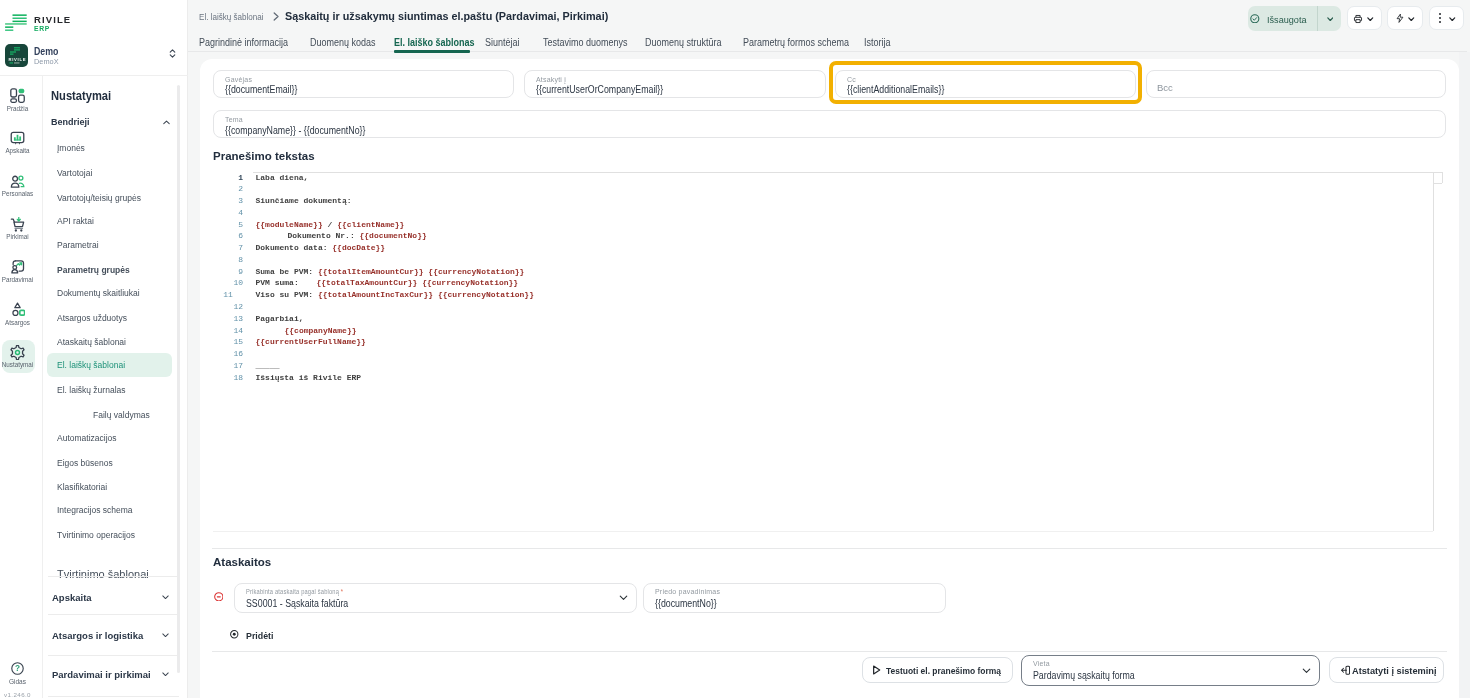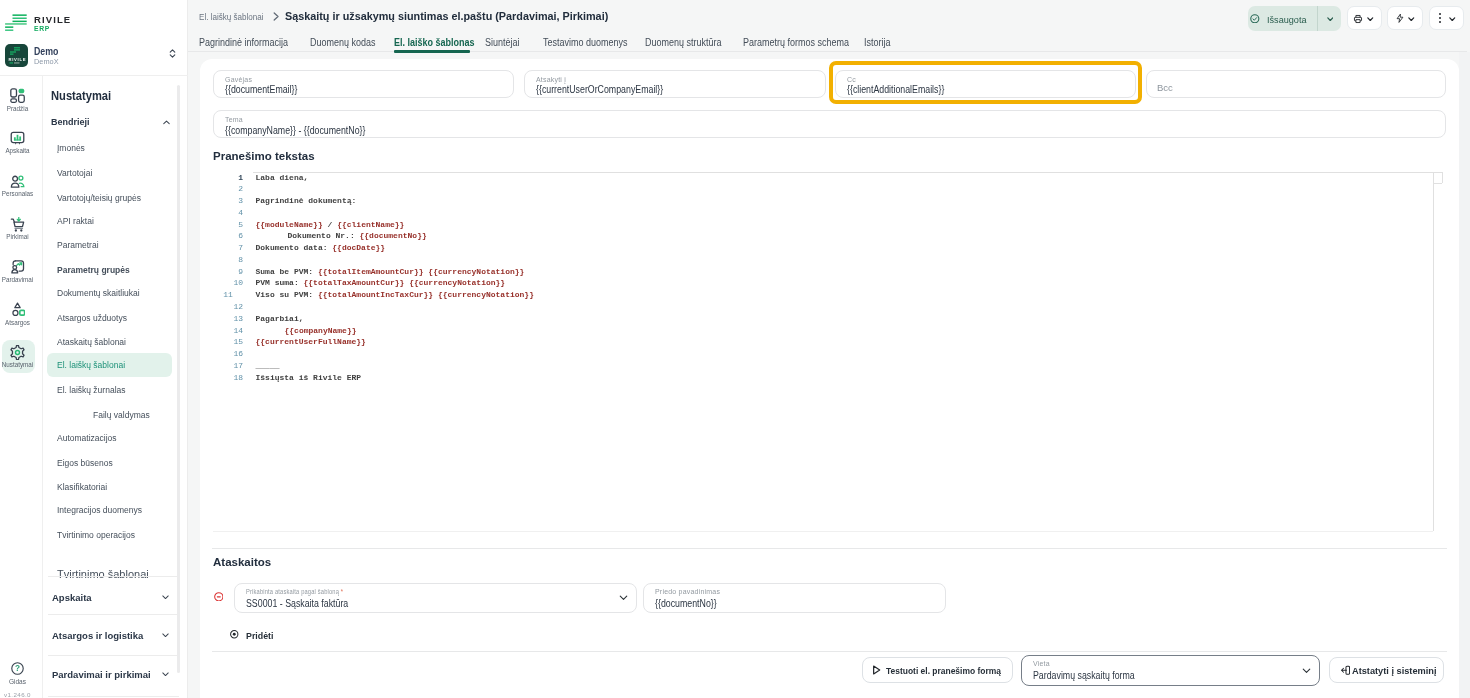--- a/index.html
+++ b/index.html
@@ -119,21 +119,21 @@
 <div class="abs" style="left:57px;top:264.59999999999997px;font-size:8.5px;color:#454f5b;font-weight:bold;">Parametrų grupės</div>
 <div class="abs" style="left:57px;top:288.3px;font-size:8.5px;color:#454f5b;">Dokumentų skaitliukai</div>
 <div class="abs" style="left:57px;top:312.9px;font-size:8.5px;color:#454f5b;">Atsargos užduotys</div>
 <div class="abs" style="left:57px;top:336.59999999999997px;font-size:8.5px;color:#454f5b;">Ataskaitų šablonai</div>
 <div class="abs" style="left:57px;top:359.5px;font-size:8.5px;color:#1d9178;">El. laiškų šablonai</div>
 <div class="abs" style="left:57px;top:384.9px;font-size:8.5px;color:#454f5b;">El. laiškų žurnalas</div>
 <div class="abs" style="left:57px;top:409.59999999999997px;font-size:8.5px;color:#454f5b;padding-left:36px;">Failų valdymas</div>
 <div class="abs" style="left:57px;top:433.3px;font-size:8.5px;color:#454f5b;">Automatizacijos</div>
 <div class="abs" style="left:57px;top:457.9px;font-size:8.5px;color:#454f5b;">Eigos būsenos</div>
 <div class="abs" style="left:57px;top:481.59999999999997px;font-size:8.5px;color:#454f5b;">Klasifikatoriai</div>
-<div class="abs" style="left:57px;top:505.3px;font-size:8.5px;color:#454f5b;">Integracijos duomenys</div>
+<div class="abs" style="left:57px;top:505.3px;font-size:8.5px;color:#454f5b;">Integracijos schema</div>
 <div class="abs" style="left:57px;top:529.9000000000001px;font-size:8.5px;color:#454f5b;">Tvirtinimo operacijos</div>
 <div class="abs" style="left:57px;top:568px;font-size:11px;color:#454f5b;">Tvirtinimo šablonai</div>
 
 <div class="abs" style="left:48px;top:576px;width:131px;height:1px;background:#ececec;"></div>
 <div class="abs" style="left:52px;top:591.5px;font-size:9.5px;font-weight:bold;color:#2b3747;">Apskaita</div>
 <svg class="abs" style="left:162px;top:594.5px;" width="7" height="5" viewBox="0 0 9 6">
     <path d="M1 1 L4.5 4.3 L8 1" fill="none" stroke="#39434f" stroke-width="1.3" stroke-linecap="round" stroke-linejoin="round"></path>
   </svg>
 <div class="abs" style="left:48px;top:614px;width:131px;height:1px;background:#ececec;"></div>
 <div class="abs" style="left:52px;top:629.5px;font-size:9.5px;font-weight:bold;color:#2b3747;">Atsargos ir logistika</div>
@@ -237,35 +237,35 @@
 <div class="abs" style="left:253px;top:172.3px;width:1189px;height:1px;background:#e0e0e0;"></div>
 <div class="abs" style="left:1433px;top:172.3px;width:1px;height:359px;background:#e0e0e0;"></div>
 <div class="abs" style="left:1441.5px;top:172.3px;width:1px;height:11px;background:#e0e0e0;"></div>
 <div class="abs" style="left:1433px;top:183.3px;width:9px;height:1px;background:#e0e0e0;"></div>
 <div class="abs" style="left:213px;top:531px;width:1220px;height:1px;background:#f0f0f0;"></div>
 <div class="abs mono" style="left:213px;top:172.5px;width:30px;text-align:right;font-size:8px;color:#33475a;font-weight:bold;">1</div>
 <div class="abs mono" style="left:255.5px;top:172.5px;font-size:8px;font-weight:bold;color:#3f3f3f;white-space:pre;">Laba diena,</div>
 <div class="abs mono" style="left:213px;top:184.27px;width:30px;text-align:right;font-size:8px;color:#6292a9;">2</div>
 <div class="abs mono" style="left:255.5px;top:184.27px;font-size:8px;font-weight:bold;color:#3f3f3f;white-space:pre;"></div>
 <div class="abs mono" style="left:213px;top:196.04px;width:30px;text-align:right;font-size:8px;color:#6292a9;">3</div>
-<div class="abs mono" style="left:255.5px;top:196.04px;font-size:8px;font-weight:bold;color:#3f3f3f;white-space:pre;">Pagrindinė dokumentą:</div>
+<div class="abs mono" style="left:255.5px;top:196.04px;font-size:8px;font-weight:bold;color:#3f3f3f;white-space:pre;">Siunčiame dokumentą:</div>
 <div class="abs mono" style="left:213px;top:207.81px;width:30px;text-align:right;font-size:8px;color:#6292a9;">4</div>
 <div class="abs mono" style="left:255.5px;top:207.81px;font-size:8px;font-weight:bold;color:#3f3f3f;white-space:pre;"></div>
 <div class="abs mono" style="left:213px;top:219.57999999999998px;width:30px;text-align:right;font-size:8px;color:#6292a9;">5</div>
 <div class="abs mono" style="left:255.5px;top:219.57999999999998px;font-size:8px;font-weight:bold;color:#3f3f3f;white-space:pre;"><span style="color:#97302a;">{{moduleName}}</span> / <span style="color:#97302a;">{{clientName}}</span></div>
 <div class="abs mono" style="left:213px;top:231.35px;width:30px;text-align:right;font-size:8px;color:#6292a9;">6</div>
 <div class="abs mono" style="left:255.5px;top:231.35px;font-size:8px;font-weight:bold;color:#3f3f3f;white-space:pre;padding-left:32px;">Dokumento Nr.: <span style="color:#97302a;">{{documentNo}}</span></div>
 <div class="abs mono" style="left:213px;top:243.12px;width:30px;text-align:right;font-size:8px;color:#6292a9;">7</div>
 <div class="abs mono" style="left:255.5px;top:243.12px;font-size:8px;font-weight:bold;color:#3f3f3f;white-space:pre;">Dokumento data: <span style="color:#97302a;">{{docDate}}</span></div>
 <div class="abs mono" style="left:213px;top:254.89px;width:30px;text-align:right;font-size:8px;color:#6292a9;">8</div>
 <div class="abs mono" style="left:255.5px;top:254.89px;font-size:8px;font-weight:bold;color:#3f3f3f;white-space:pre;"></div>
 <div class="abs mono" style="left:213px;top:266.65999999999997px;width:30px;text-align:right;font-size:8px;color:#6292a9;">9</div>
 <div class="abs mono" style="left:255.5px;top:266.65999999999997px;font-size:8px;font-weight:bold;color:#3f3f3f;white-space:pre;">Suma be PVM: <span style="color:#97302a;">{{totalItemAmountCur}}</span> <span style="color:#97302a;">{{currencyNotation}}</span></div>
 <div class="abs mono" style="left:213px;top:278.43px;width:30px;text-align:right;font-size:8px;color:#6292a9;">10</div>
-<div class="abs mono" style="left:255.5px;top:278.43px;font-size:8px;font-weight:bold;color:#3f3f3f;white-space:pre;">PVM suma: <span style="color:#97302a;">{{totalTaxAmountCur}}</span> <span style="color:#97302a;">{{currencyNotation}}</span></div>
+<div class="abs mono" style="left:255.5px;top:278.43px;font-size:8px;font-weight:bold;color:#3f3f3f;white-space:pre;">PVM suma: <span style="color:#97302a;margin-left:13px;">{{totalTaxAmountCur}}</span> <span style="color:#97302a;">{{currencyNotation}}</span></div>
 <div class="abs mono" style="left:213px;top:290.2px;width:30px;text-align:center;font-size:8px;color:#6292a9;">11</div>
 <div class="abs mono" style="left:255.5px;top:290.2px;font-size:8px;font-weight:bold;color:#3f3f3f;white-space:pre;">Viso su PVM: <span style="color:#97302a;">{{totalAmountIncTaxCur}}</span> <span style="color:#97302a;">{{currencyNotation}}</span></div>
 <div class="abs mono" style="left:213px;top:301.97px;width:30px;text-align:right;font-size:8px;color:#6292a9;">12</div>
 <div class="abs mono" style="left:255.5px;top:301.97px;font-size:8px;font-weight:bold;color:#3f3f3f;white-space:pre;"></div>
 <div class="abs mono" style="left:213px;top:313.74px;width:30px;text-align:right;font-size:8px;color:#6292a9;">13</div>
 <div class="abs mono" style="left:255.5px;top:313.74px;font-size:8px;font-weight:bold;color:#3f3f3f;white-space:pre;">Pagarbiai,</div>
 <div class="abs mono" style="left:213px;top:325.51px;width:30px;text-align:right;font-size:8px;color:#6292a9;">14</div>
 <div class="abs mono" style="left:255.5px;top:325.51px;font-size:8px;font-weight:bold;color:#3f3f3f;white-space:pre;margin-left:29px;"><span style="color:#97302a;">{{companyName}}</span></div>
 <div class="abs mono" style="left:213px;top:337.28px;width:30px;text-align:right;font-size:8px;color:#6292a9;">15</div>
 <div class="abs mono" style="left:255.5px;top:337.28px;font-size:8px;font-weight:bold;color:#3f3f3f;white-space:pre;"><span style="color:#97302a;">{{currentUserFullName}}</span></div>

